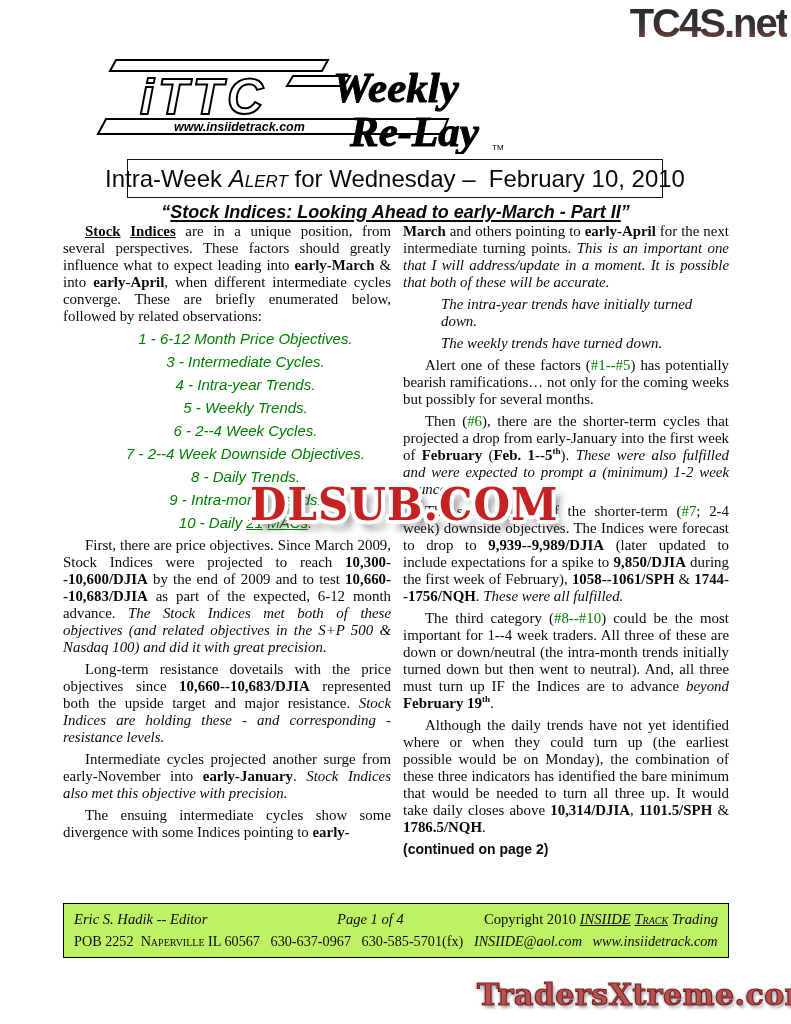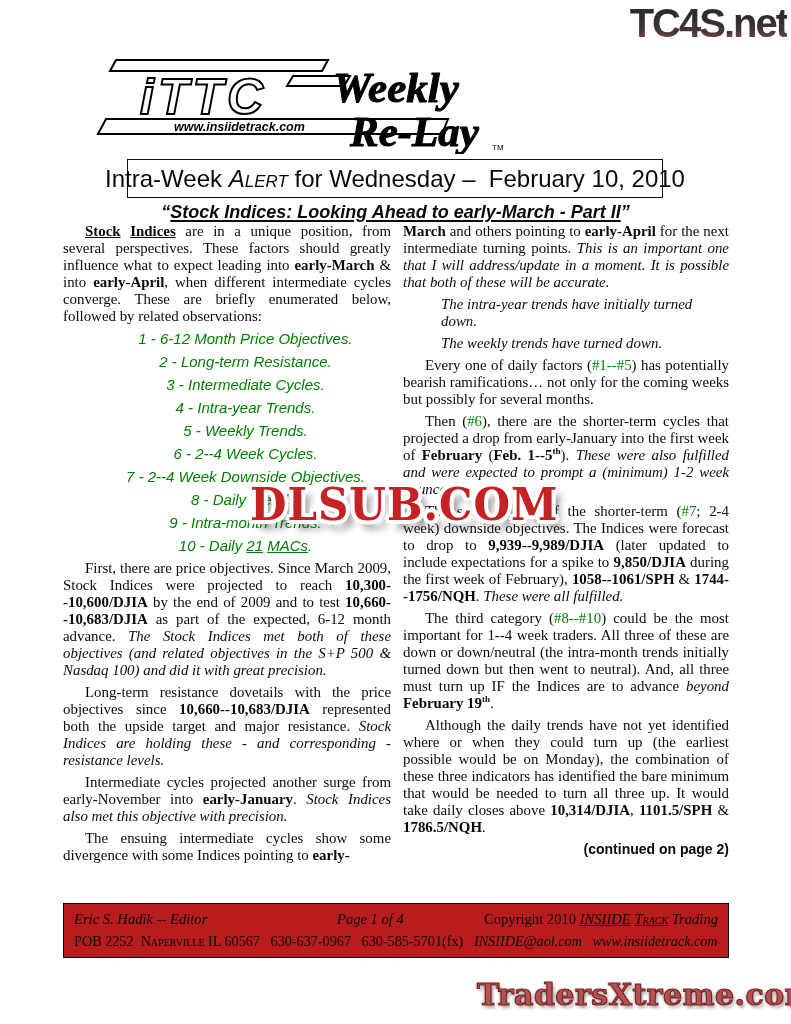--- a/index.html
+++ b/index.html
@@ -38,34 +38,34 @@
   
   .col{position:absolute;top:223px;font-size:14.9px;line-height:17px;text-align:justify;}
   .col-left{left:63px;width:328px;}
   .col-right{left:403px;width:326px;}
   .para{margin:0 0 5px 0;text-indent:22px;}
   .para.no-indent{text-indent:0;}
   .para.quote{margin-left:38px;text-indent:0;text-align:left;}
   .green-list{list-style:none;margin:2px 0 5px 0;padding:0 0 0 37px;}
   .green-list li{margin:0 0 6px 0;color:#008000;font-style:italic;line-height:17px;
         font-family:"Liberation Sans",sans-serif;font-size:15px;text-align:center;}
-  .continued{text-align:right;font-family:"Liberation Sans",sans-serif;font-weight:bold;
+  .continued{font-family:"Liberation Sans",sans-serif;font-weight:bold;
         font-size:14px;margin-top:1px;}
 
   
   .sg-b{font-weight:bold;}
   .sg-i{font-style:italic;}
   .sg-u{text-decoration:underline;}
   .sg-g{color:#008000;}
   .sg-sup{font-size:0.62em;vertical-align:super;line-height:0;}
   .sg-sc{font-variant:small-caps;}
 
   
   .footer{position:absolute;left:63px;top:903px;width:644px;border:1px solid #000;
-        padding:6px 10px 7px 10px;font-size:14.6px;line-height:18px;background:#b91c1c;}
+        padding:6px 10px 7px 10px;font-size:14.6px;line-height:18px;background:#bef264;}
   .footer-line1{display:flex;}
   .f-left{flex:1;text-align:left;}
   .f-center{flex:0.9;text-align:center;}
   .f-right{flex:1.25;text-align:right;}
   .footer-line2{margin-top:4px;white-space:nowrap;font-size:14.2px;}
 
   
   .watermark{position:absolute;left:250px;top:480px;z-index:9;
         font-family:"DejaVu Serif",serif;font-weight:bold;font-size:42px;letter-spacing:1px;
         color:#c52323;transform:scaleY(1.08);
@@ -96,41 +96,40 @@
   </svg>
 
   <div class="alert-box"><span>Intra-Week </span><span class="alert-word">Alert</span><span> for Wednesday – &nbsp;February 10, 2010</span></div>
 
   <div class="headline"><span>“</span><span class="sg-u">Stock Indices: Looking Ahead to early-March - Part II</span><span>”</span></div>
 
   <div class="col col-left">
     <p class="para"><span class="sg-b sg-u">Stock</span><span class="sg-b"> </span><span class="sg-b sg-u">Indices</span><span> are in a unique position, from several perspectives.  These factors should greatly influence what to expect leading into </span><span class="sg-b">early-March</span><span> &amp; into </span><span class="sg-b">early-April</span><span>, when different intermediate cycles converge.  These are briefly enumerated below, followed by related observations:</span></p>
     <ul class="green-list">
       <li><span>1 - 6-12 Month Price Objectives.</span></li>
-      <li><span>2 - Long-term Resistance.</span></li>
       <li><span>3 - Intermediate Cycles.</span></li>
       <li><span>4 - Intra-year Trends.</span></li>
       <li><span>5 - Weekly Trends.</span></li>
       <li><span>6 - 2--4 Week Cycles.</span></li>
       <li><span>7 - 2--4 Week Downside Objectives.</span></li>
       <li><span>8 - Daily Trends.</span></li>
       <li><span>9 - Intra-month Trends.</span></li>
       <li><span>10 - Daily </span><span class="sg-u">21</span><span> </span><span class="sg-u">MACs</span><span>.</span></li>
     </ul>
     <p class="para"><span>First, there are price objectives.  Since March 2009, Stock Indices were projected to reach </span><span class="sg-b">10,300--10,600/DJIA</span><span> by the end of 2009 and to test </span><span class="sg-b">10,660--10,683/DJIA</span><span> as part of the expected, 6-12 month advance.  </span><span class="sg-i">The Stock Indices met both of these objectives (and related objectives in the S+P 500 &amp; Nasdaq 100) and did it with great precision.</span></p>
     <p class="para"><span>Long-term resistance dovetails with the price objectives since </span><span class="sg-b">10,660--10,683/DJIA</span><span> represented both the upside target and major resistance.  </span><span class="sg-i">Stock Indices are holding these - and corresponding - resistance levels.</span></p>
     <p class="para"><span>Intermediate cycles projected another surge from early-November into </span><span class="sg-b">early-January</span><span>.  </span><span class="sg-i">Stock Indices also met this objective with precision.</span></p>
     <p class="para"><span>The ensuing intermediate cycles show some divergence with some Indices pointing to </span><span class="sg-b">early-</span></p>
   </div>
 
   <div class="col col-right">
     <p class="para no-indent"><span class="sg-b">March</span><span> and others pointing to </span><span class="sg-b">early-April</span><span> for the next intermediate turning points.  </span><span class="sg-i">This is an important one that I will address/update in a moment. It is possible that both of these will be accurate.</span></p>
     <p class="para quote"><span class="sg-i">The intra-year trends have initially turned down.</span></p>
     <p class="para quote"><span class="sg-i">The weekly trends have turned down.</span></p>
-    <p class="para"><span>Every one of daily factors (</span><span class="sg-g">#1--#5</span><span>) has potentially bearish ramifications… not only for the coming weeks but possibly for several months.</span></p>
+    <p class="para"><span>Alert one of these factors (</span><span class="sg-g">#1--#5</span><span>) has potentially bearish ramifications… not only for the coming weeks but possibly for several months.</span></p>
     <p class="para"><span>Then (</span><span class="sg-g">#6</span><span>), there are the shorter-term cycles that projected a drop from early-January into the first week of </span><span class="sg-b">February</span><span> (</span><span class="sg-b">Feb. 1--5</span><span class="sg-b sg-sup">th</span><span>).  </span><span class="sg-i">These were also fulfilled and were expected to prompt a (minimum) 1-2 week bounce.</span></p>
     <p class="para"><span>The same is true of the shorter-term (</span><span class="sg-g">#7</span><span>; 2-4 week) downside objectives.  The Indices were forecast to drop to </span><span class="sg-b">9,939--9,989/DJIA</span><span> (later updated to include expectations for a spike to </span><span class="sg-b">9,850/DJIA</span><span> during the first week of February), </span><span class="sg-b">1058--1061/SPH</span><span> &amp; </span><span class="sg-b">1744--1756/NQH</span><span>.  </span><span class="sg-i">These were all fulfilled.</span></p>
     <p class="para"><span>The third category (</span><span class="sg-g">#8--#10</span><span>) could be the most important for 1--4 week traders.  All three of these are down or down/neutral (the intra-month trends initially turned down but then went to neutral).  And, all three must turn up IF the Indices are to advance </span><span class="sg-i">beyond</span><span> </span><span class="sg-b">February 19</span><span class="sg-b sg-sup">th</span><span>.</span></p>
     <p class="para"><span>Although the daily trends have not yet identified where or when they could turn up (the earliest possible would be on Monday), the combination of these three indicators has identified the bare minimum that would be needed to turn all three up.  It would take daily closes above </span><span class="sg-b">10,314/DJIA</span><span>, </span><span class="sg-b">1101.5/SPH</span><span> &amp; </span><span class="sg-b">1786.5/NQH</span><span>.</span></p>
     <div class="continued">(continued on page 2)</div>
   </div>
 
   <div class="watermark">DLSUB.COM</div>
 
   <div class="footer">

